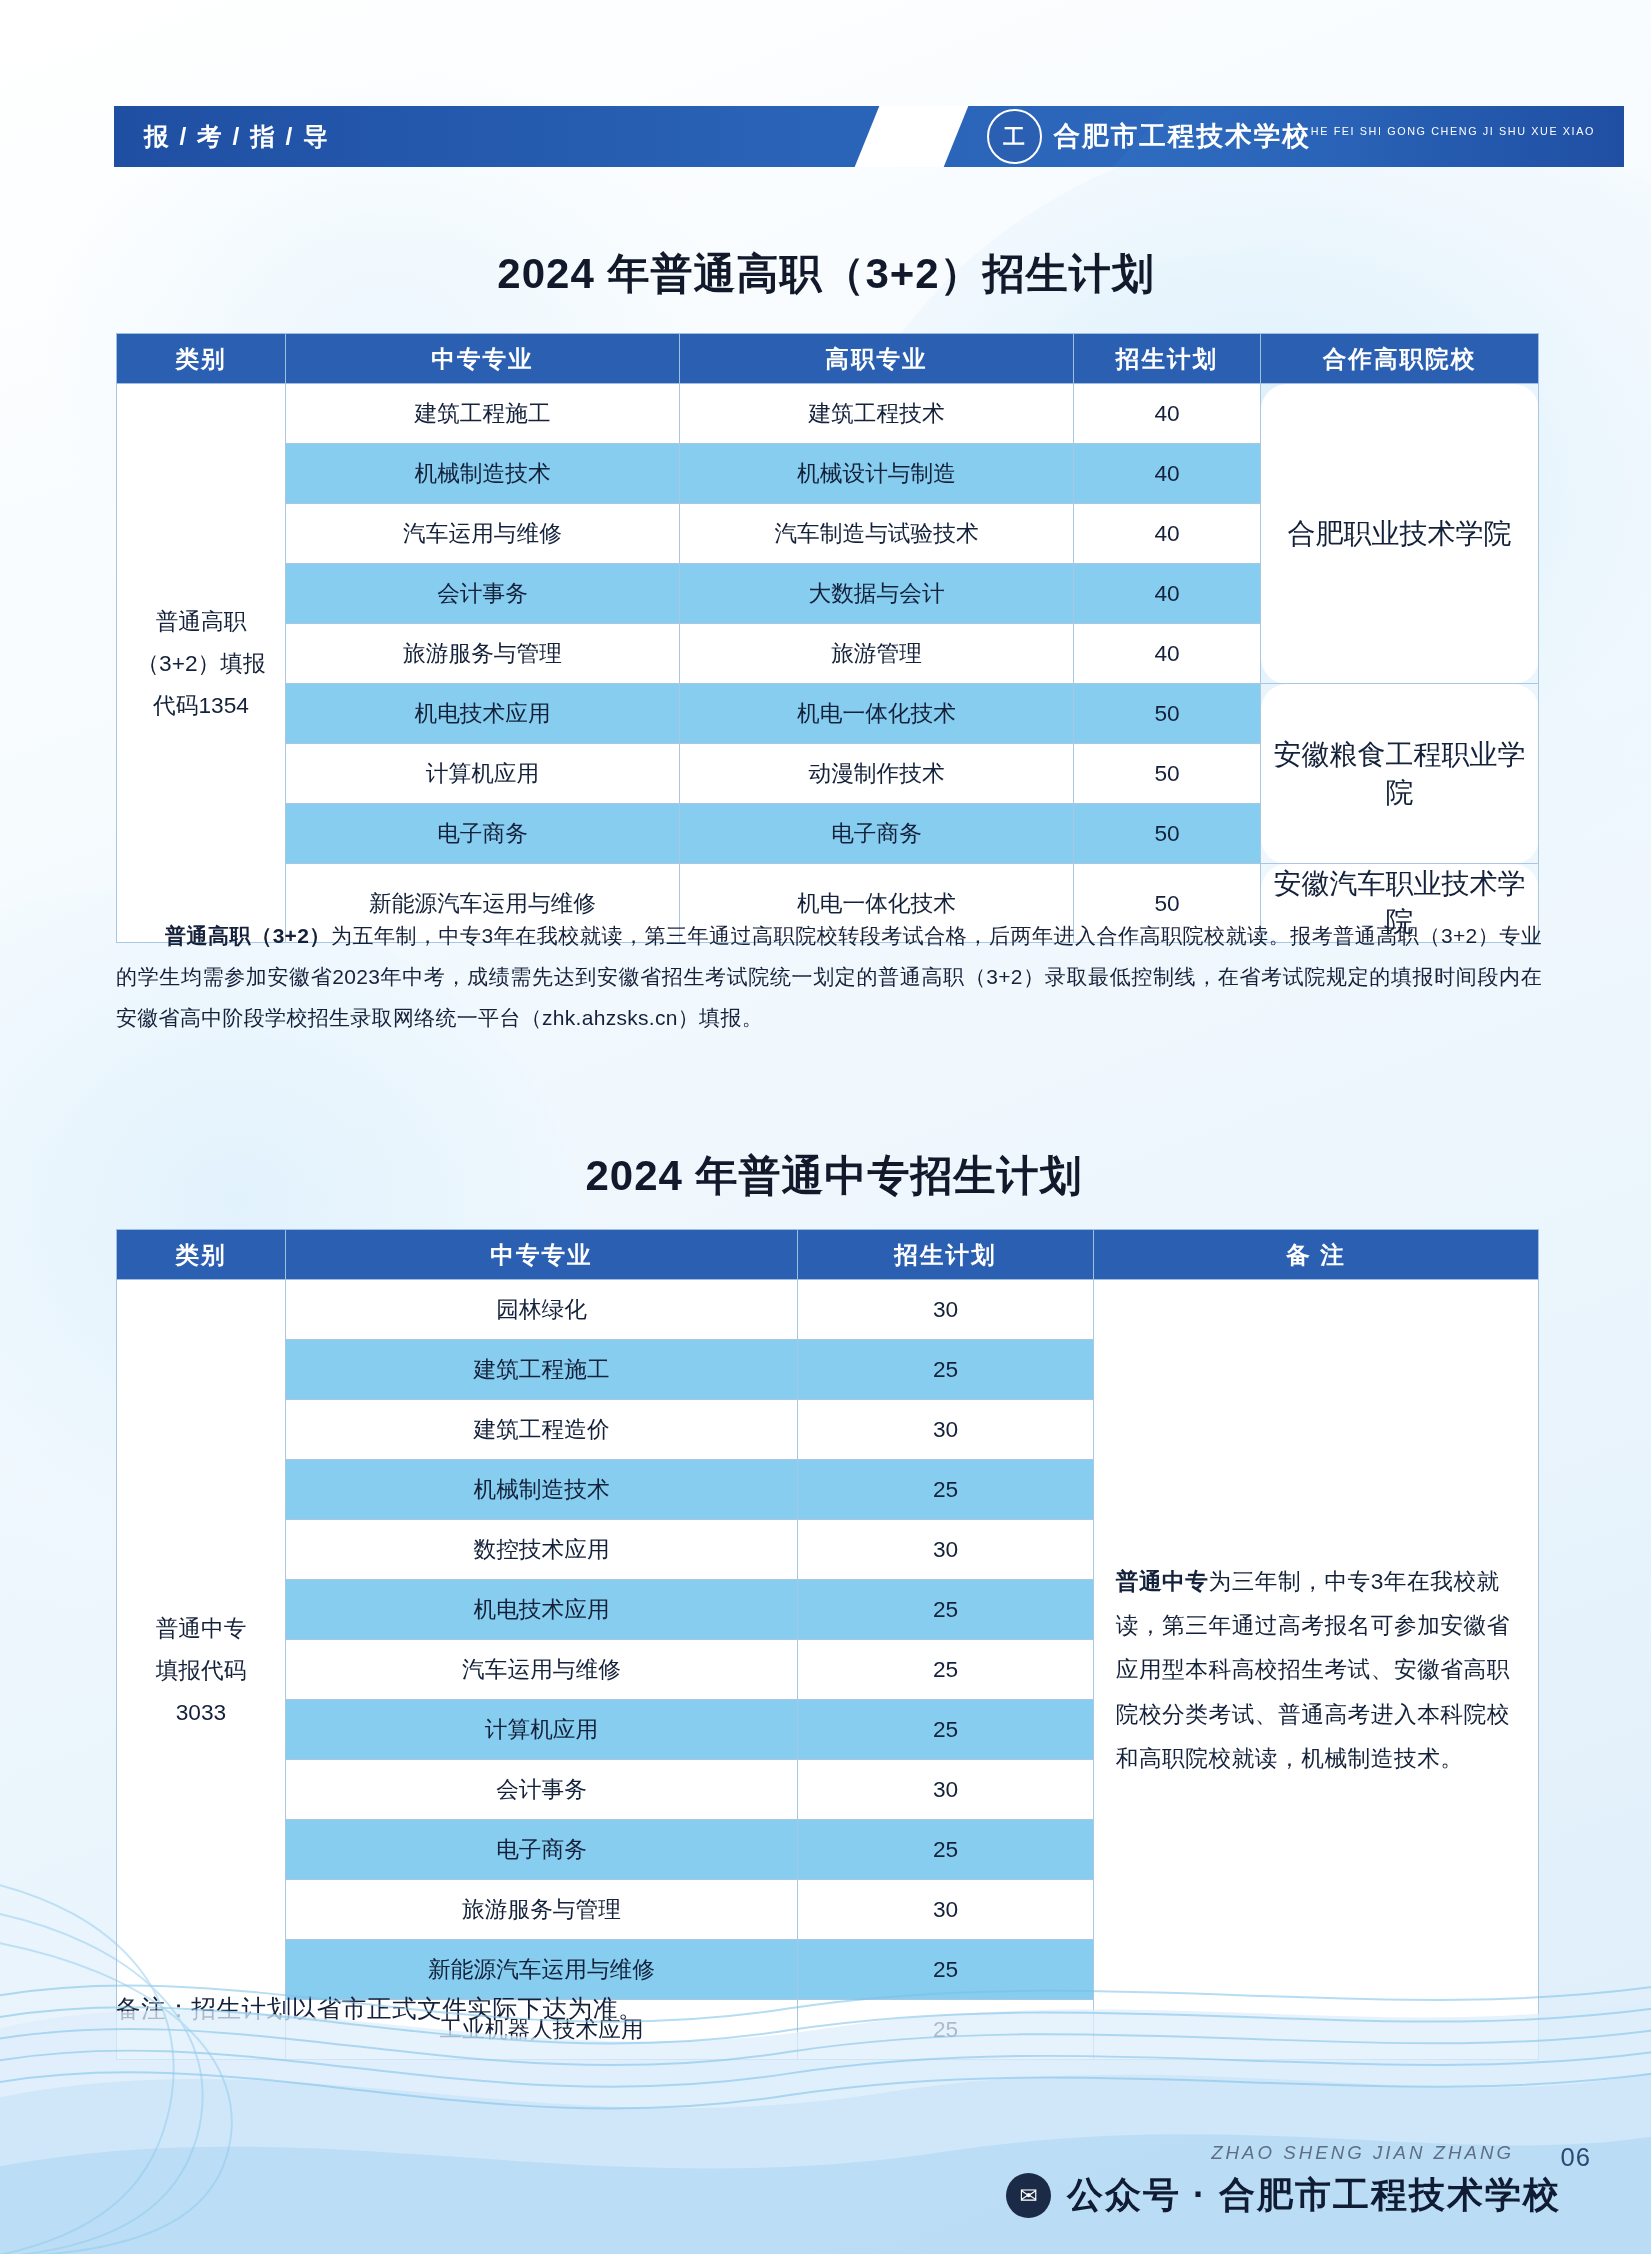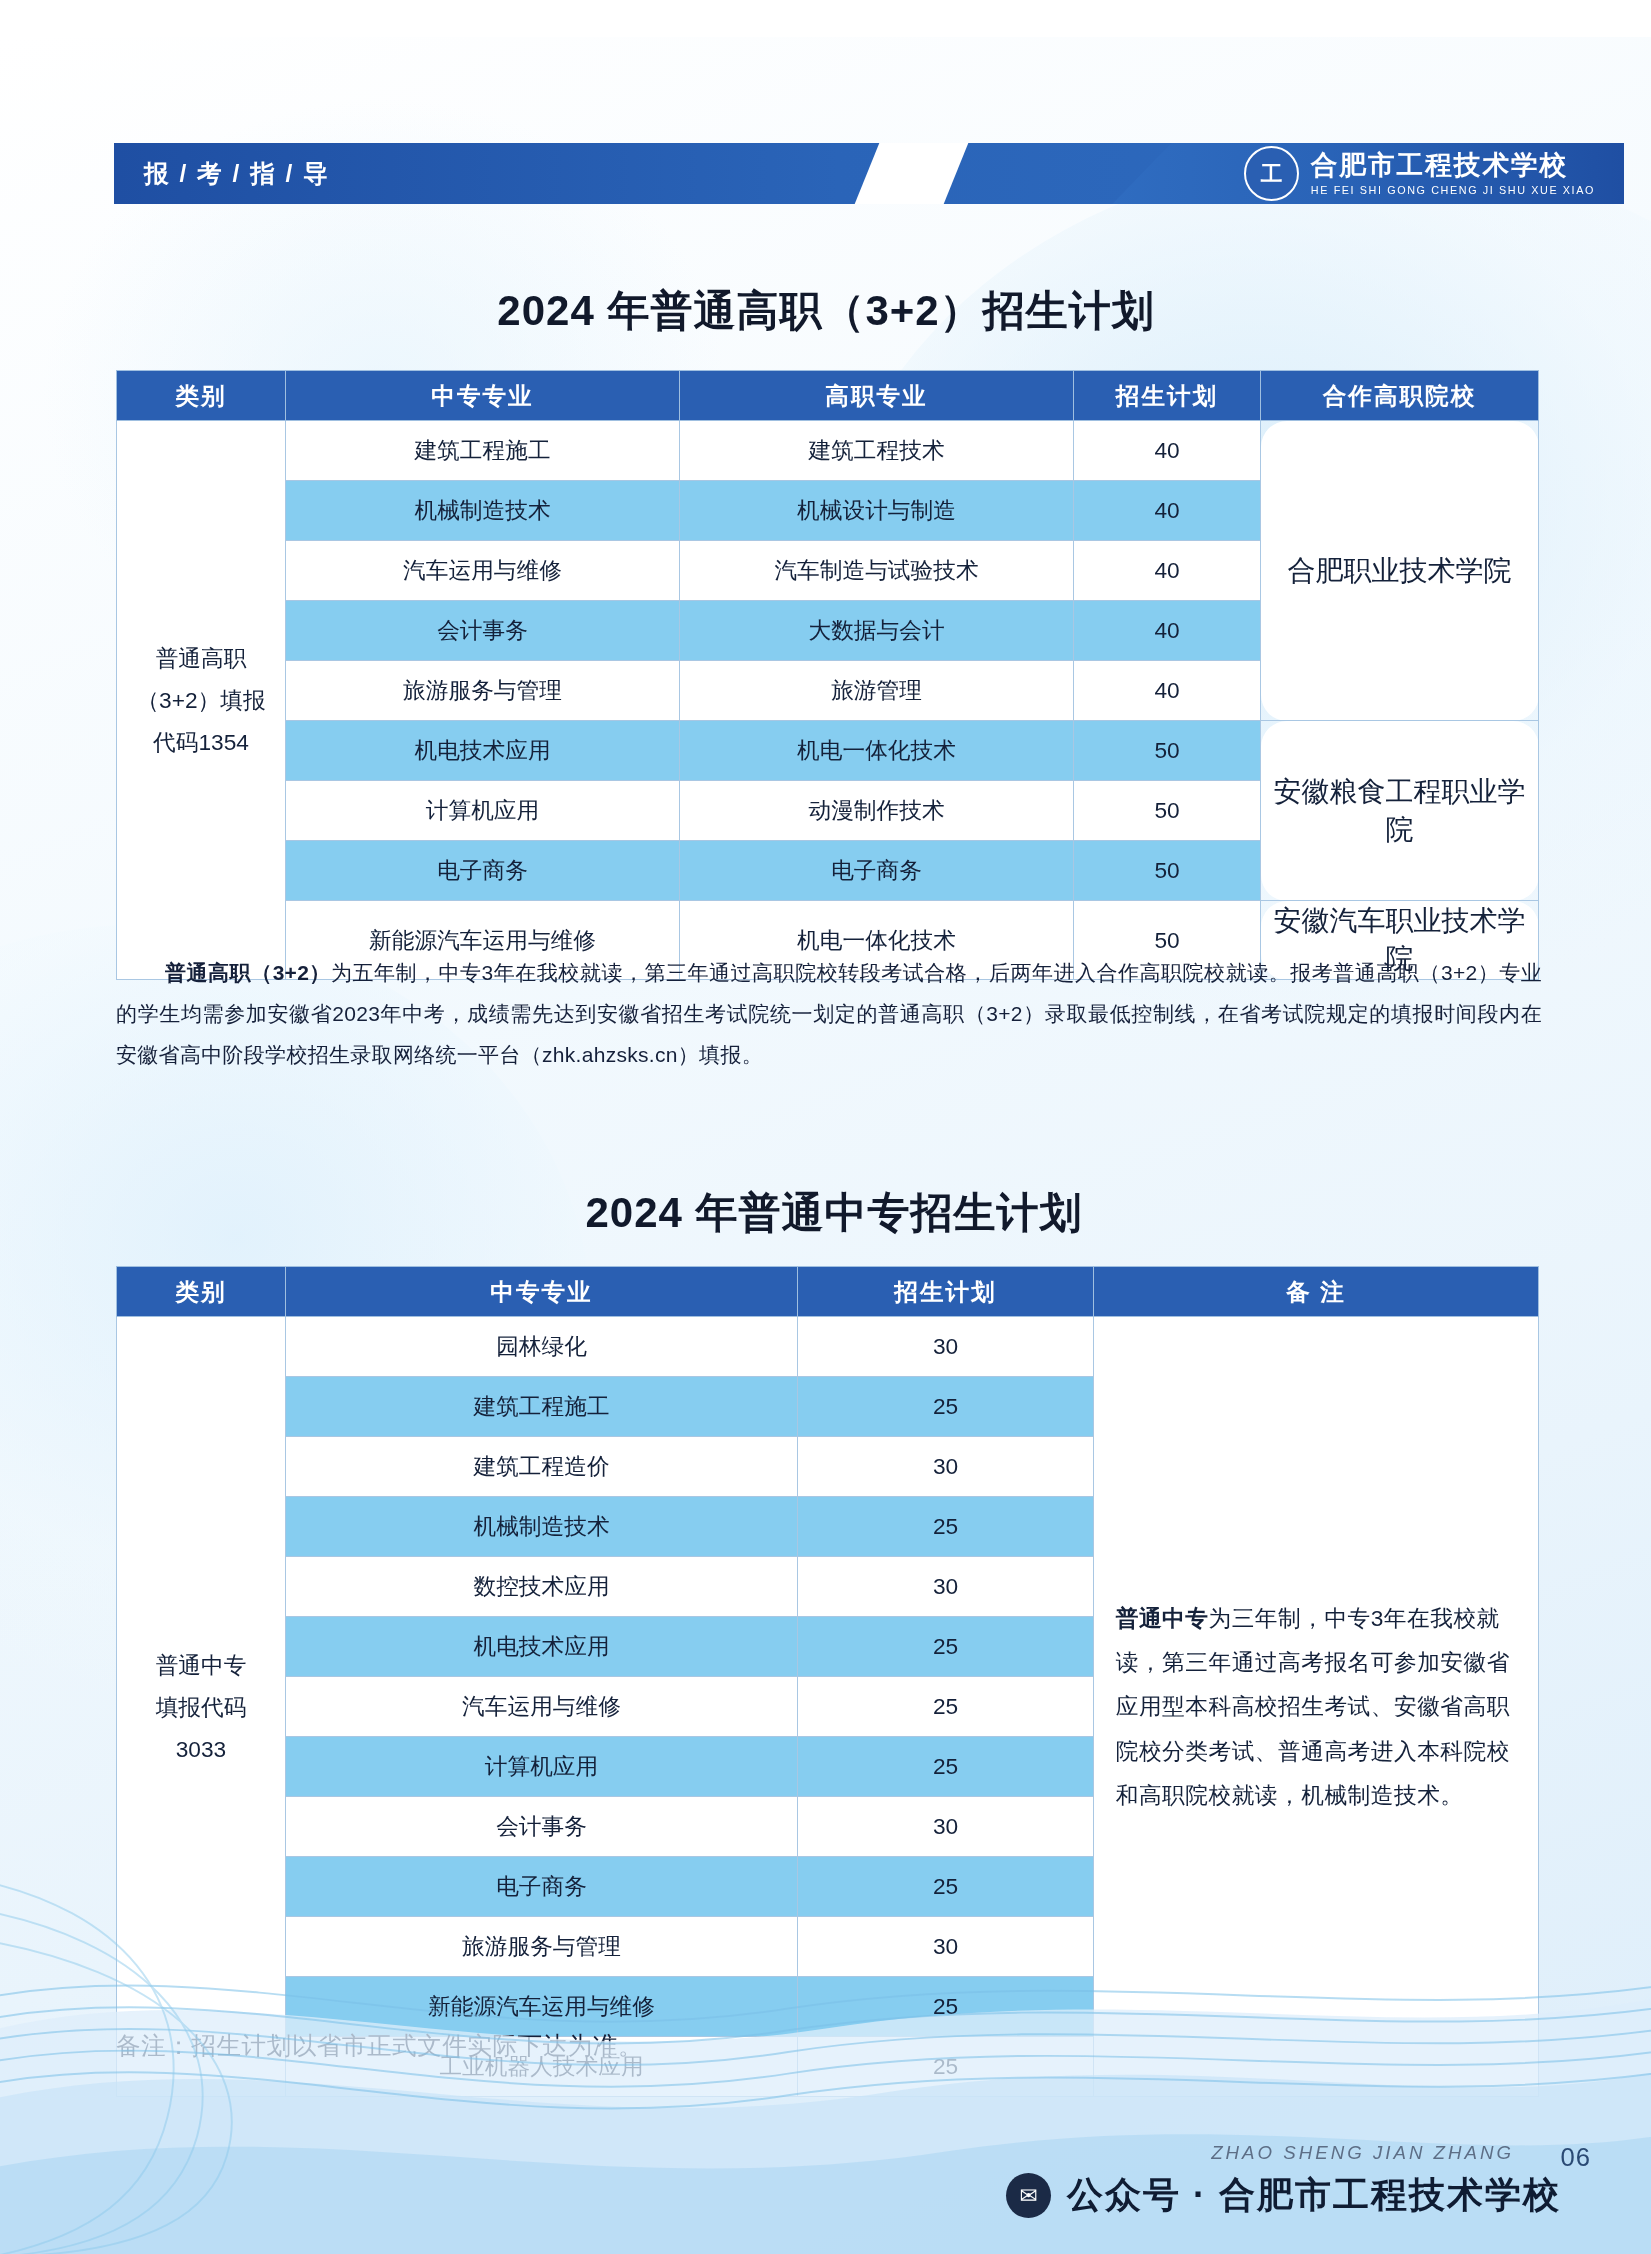--- a/index.html
+++ b/index.html
@@ -13,21 +13,20 @@
     background: #ffffff;
     position: relative;
     overflow: hidden;
   }
 
   .page {
     position: absolute;
     inset: 0;
     background: linear-gradient(160deg, #ffffff 0%, #f4fafe 35%, #e9f4fc 70%, #dcedfa 100%);
     overflow: hidden;
-    margin-top: 37px;
   }
 
   
   .bg-swirl {
     position: absolute;
     border-radius: 50%;
     pointer-events: none;
   }
   .bg-swirl.s1 {
     width: 1084px; height: 887px;
@@ -112,21 +111,21 @@
   }
   .school-logo {
     width: 51px; height: 51px;
     border-radius: 50%;
     border: 2px solid #ffffff;
     display: flex; align-items: center; justify-content: center;
     font-size: 21.7px;
     font-weight: 700;
     background: #2a5fb2;
   }
-  .school-names { display: flex; flex-direction: column; justify-content: flex-start; }
+  .school-names { display: flex; flex-direction: row; justify-content: flex-start; }
   .school-cn { font-size: 26.6px; font-weight: 700; letter-spacing: 2px; line-height: 1.1; }
   .school-en { font-size: 10.8px; letter-spacing: 1.6px; margin-top: 3px; }
 
   
   .section-title {
     text-align: center;
     font-size: 42px;
     font-weight: 700;
     color: #11192b;
     letter-spacing: 1px;

